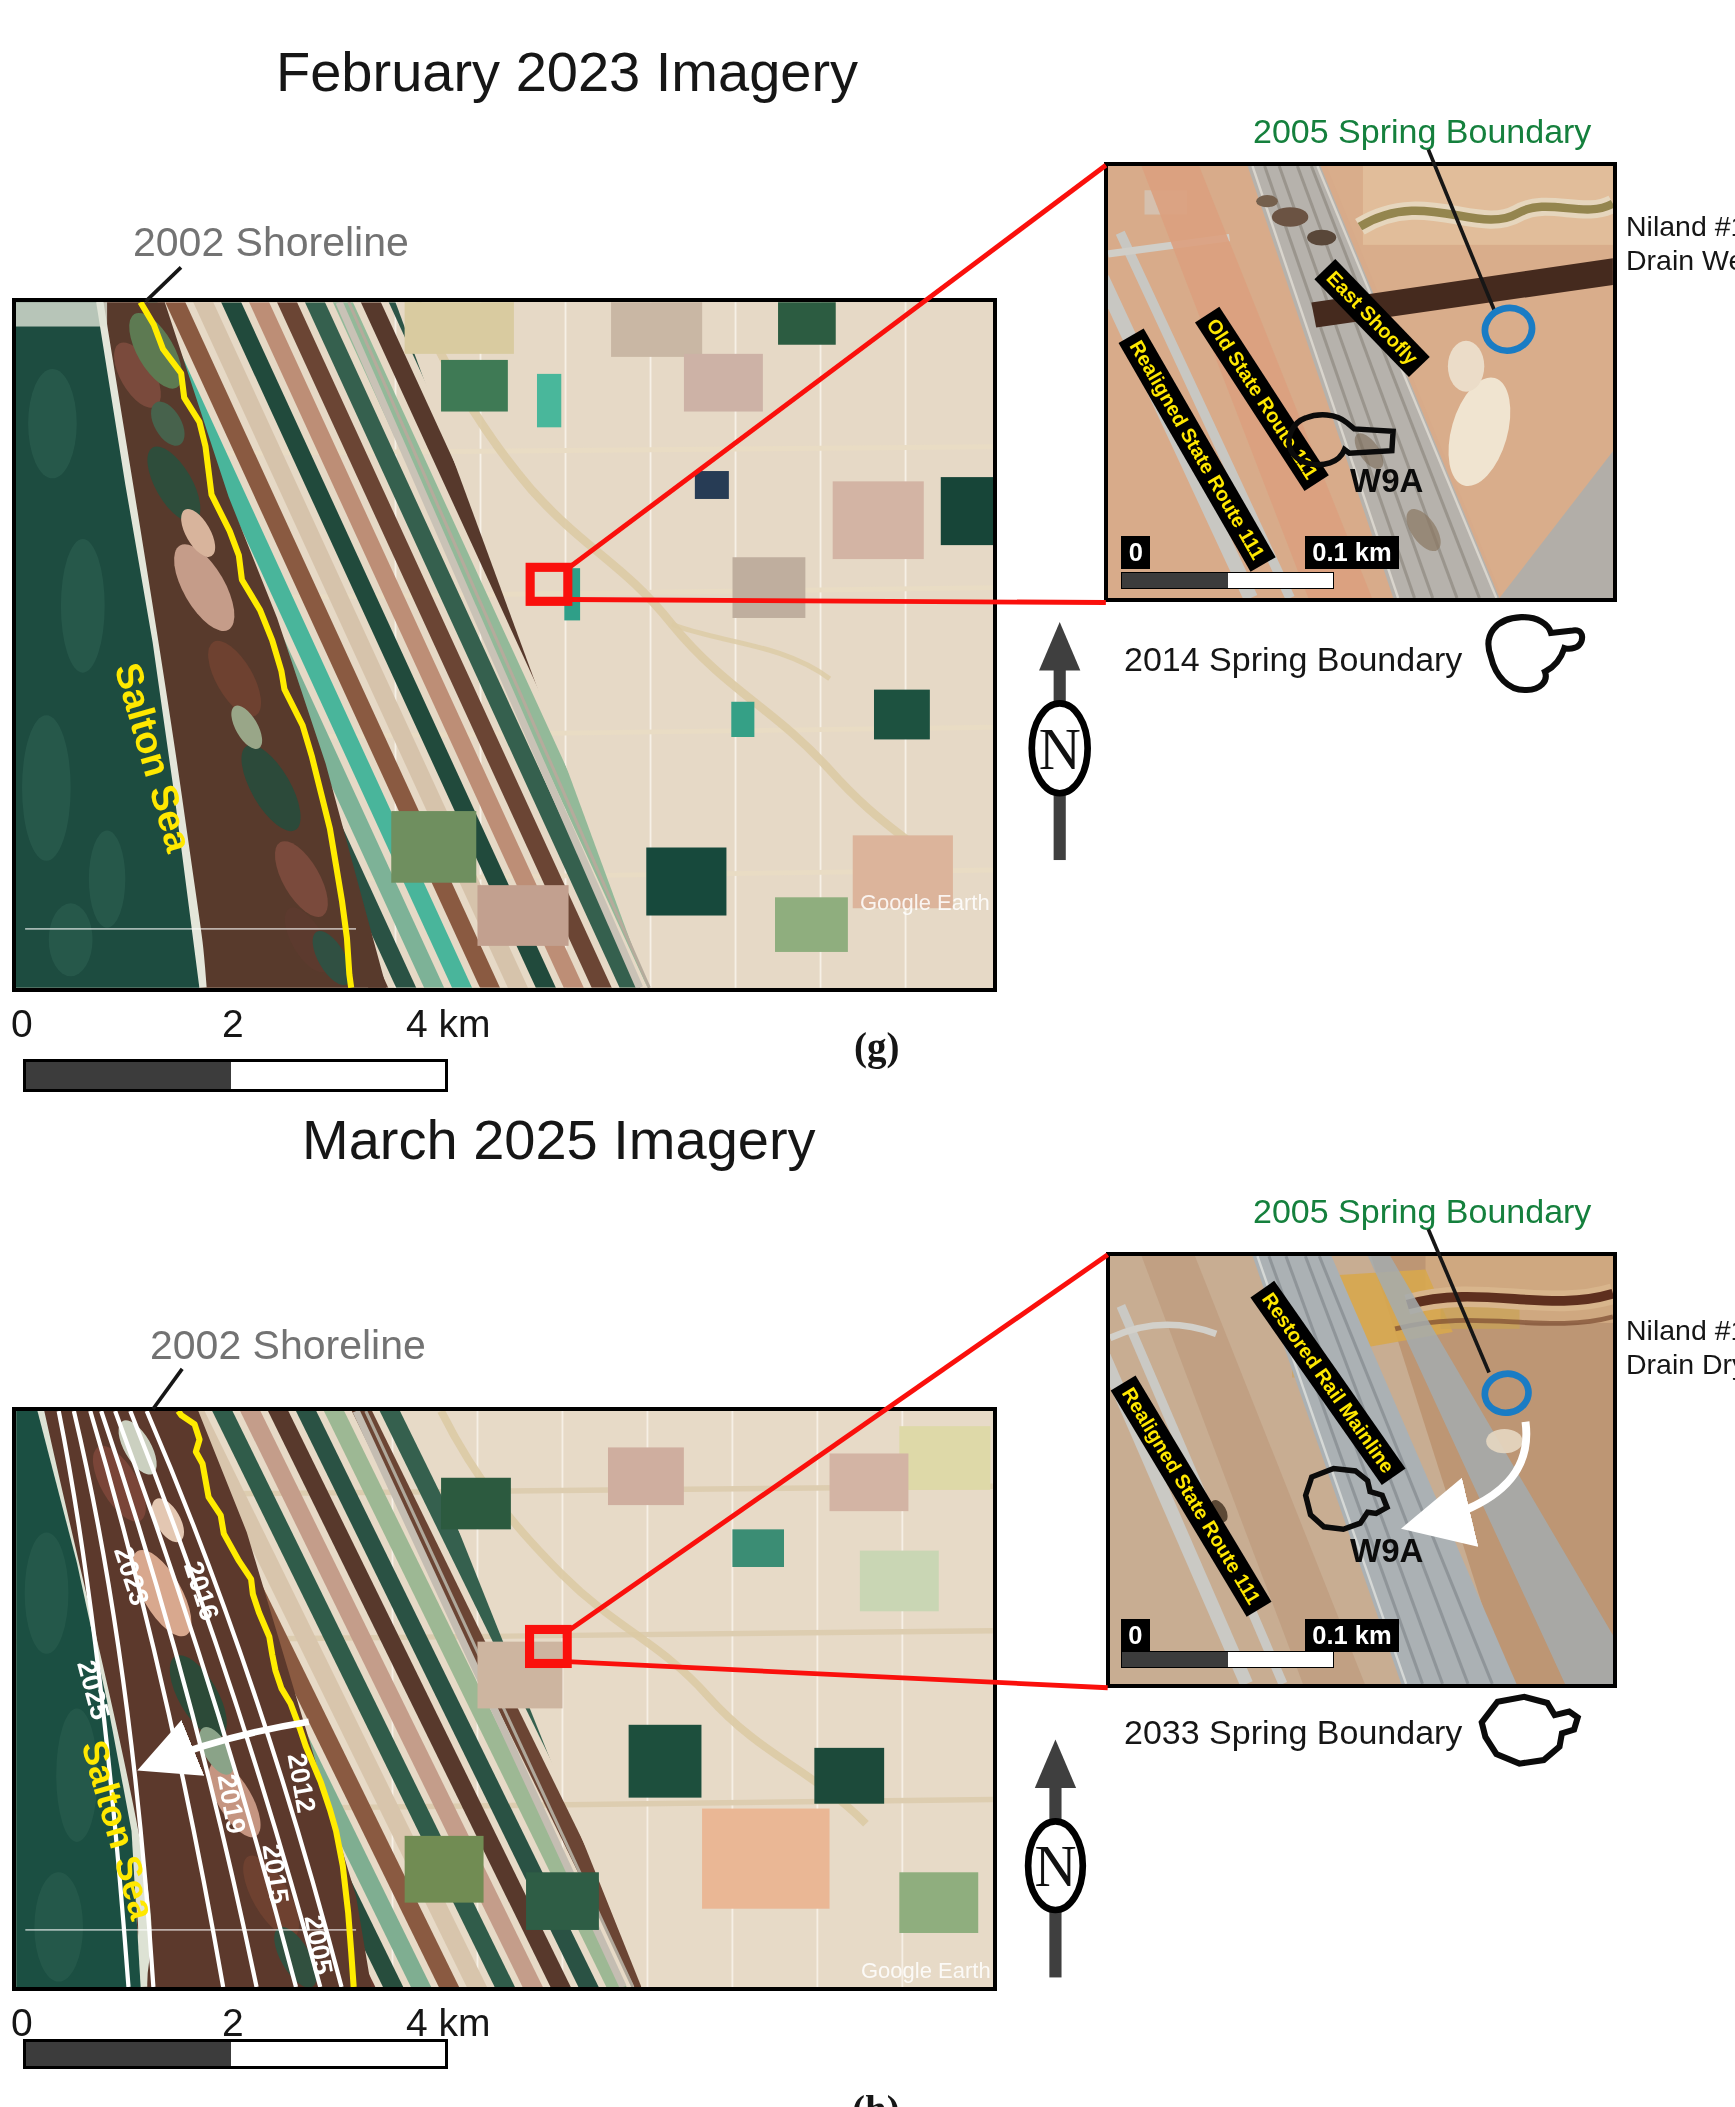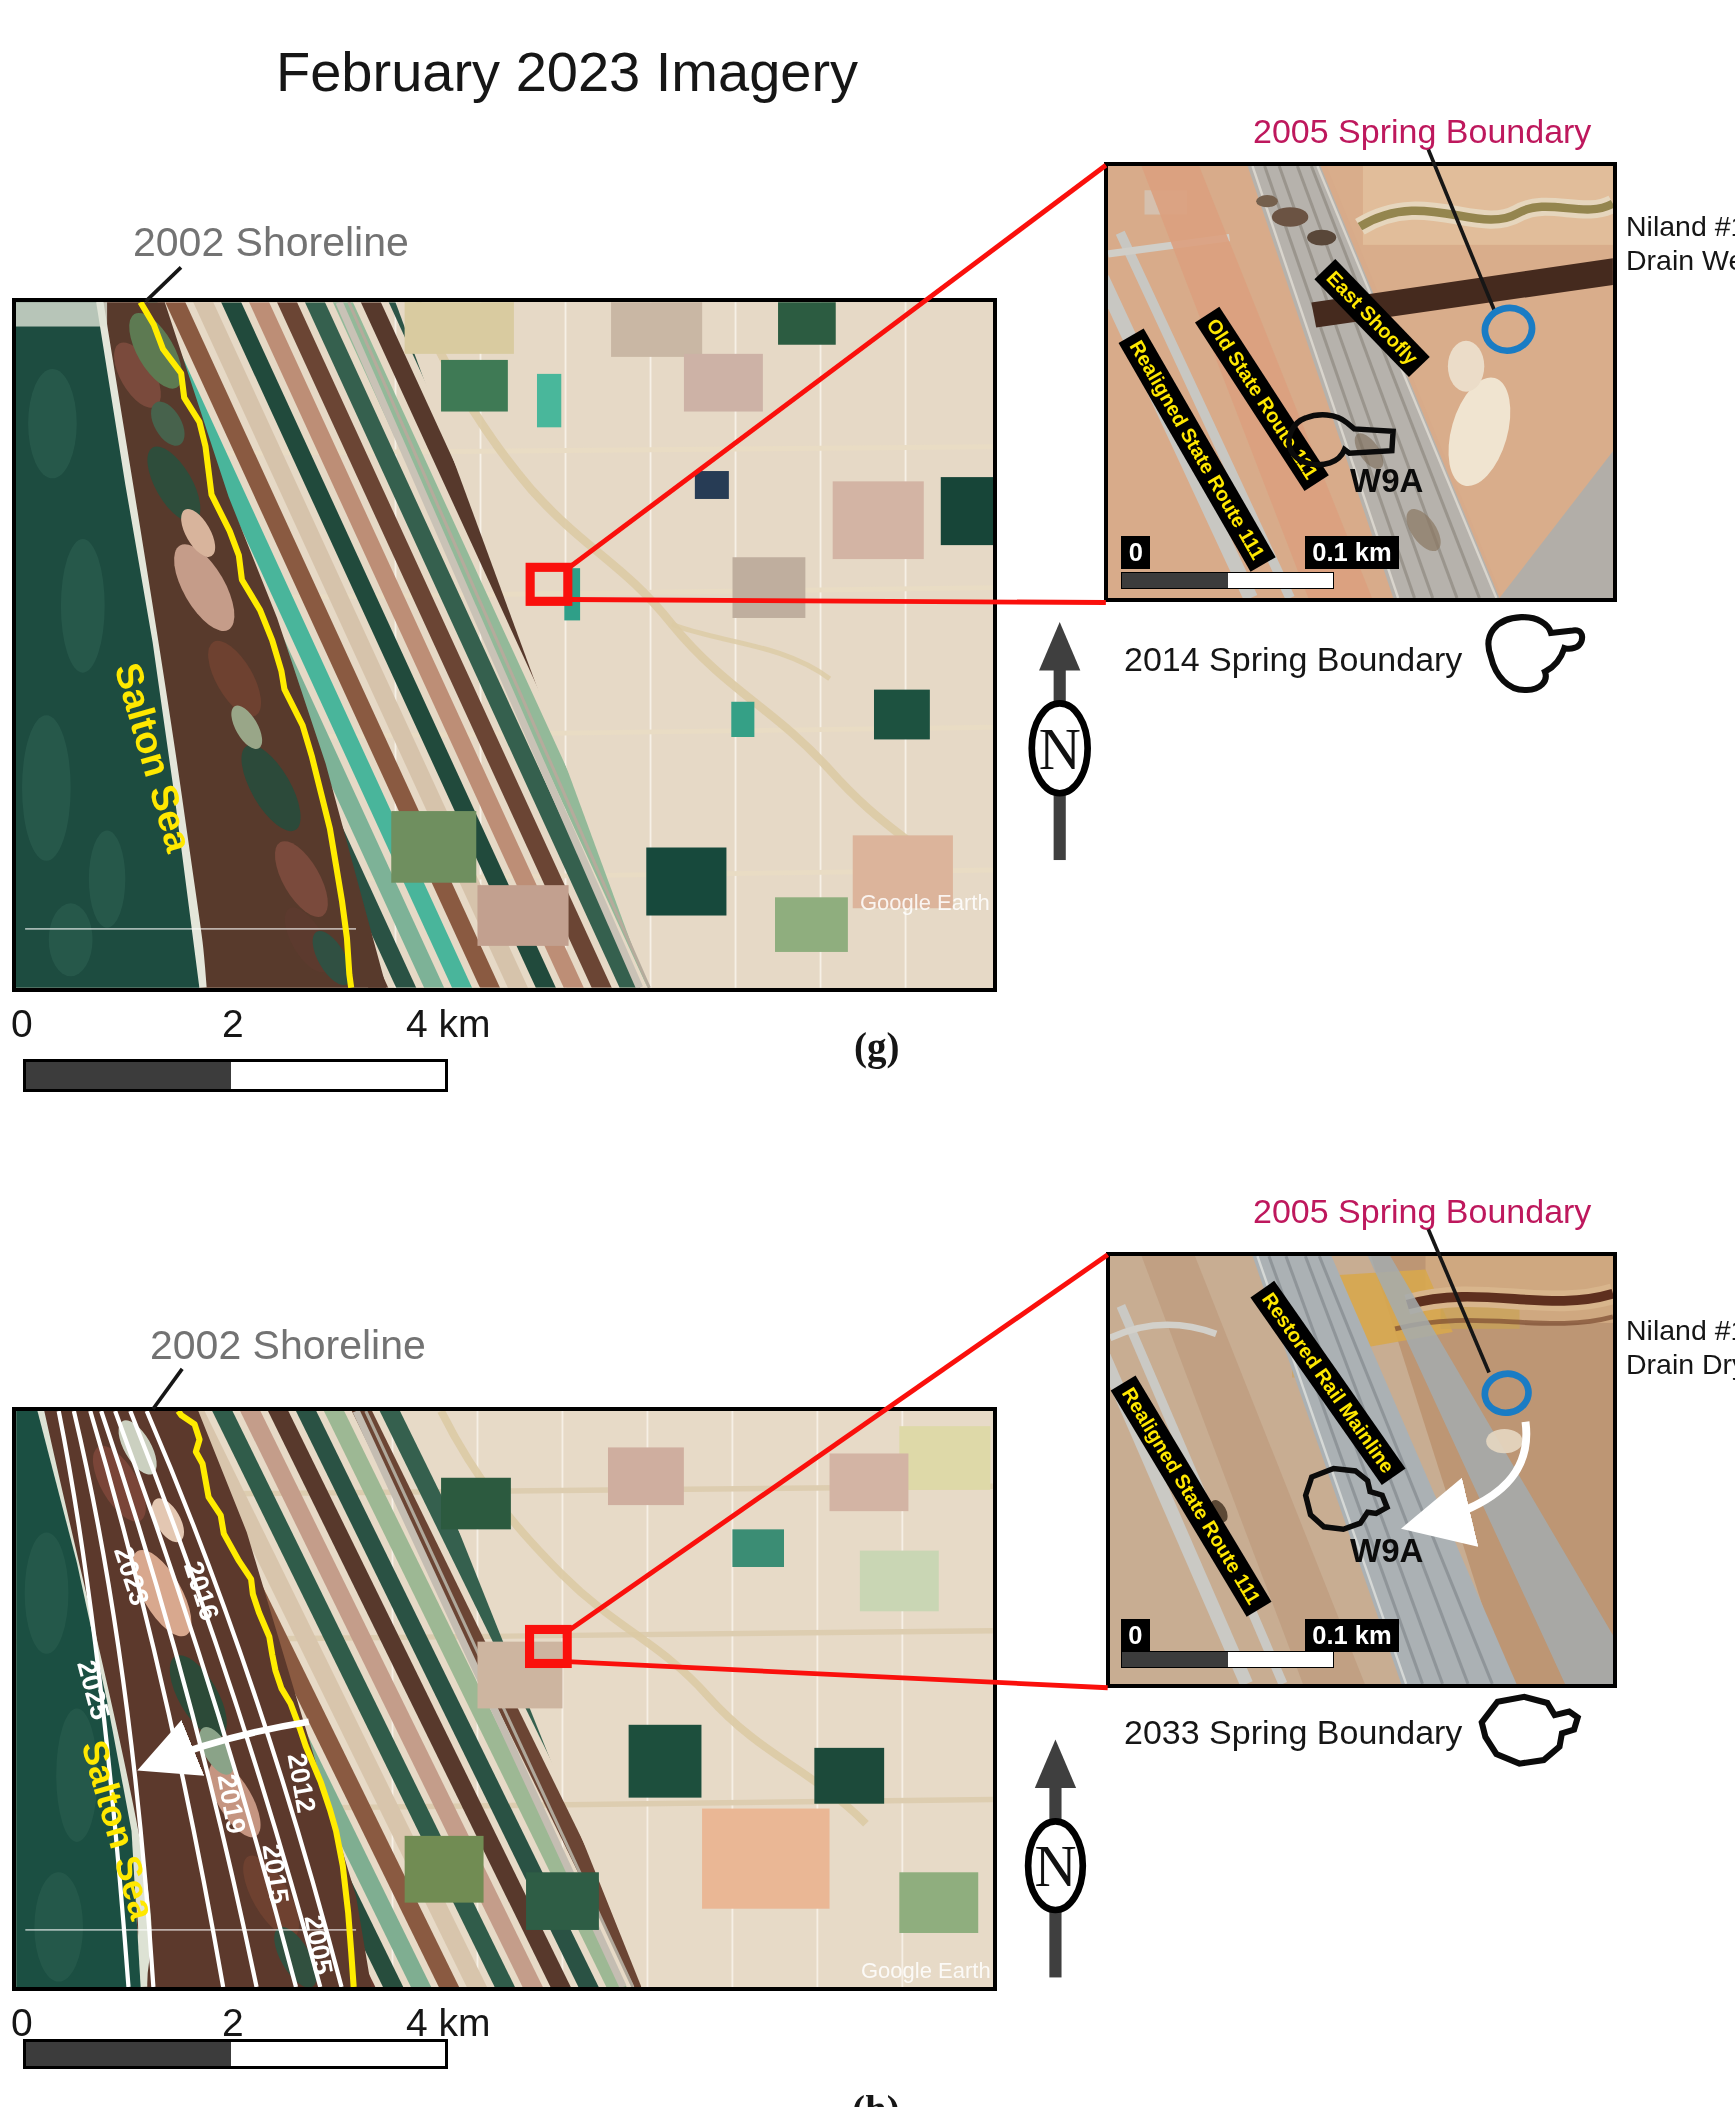--- a/index.html
+++ b/index.html
@@ -1,21 +1,21 @@
 <!DOCTYPE html>
 <html style="font-size:9.7px"><head>
 <meta charset="utf-8">
 <style>
   html,body{margin:0;padding:0;background:#fff;}
   #page{position:relative;width:1735px;height:2108px;background:#fff;overflow:hidden;
         font-family:"Liberation Sans",sans-serif;color:#111;margin-top:28px;}
   .abs{position:absolute;}
   .panel-title{font-size:56px;color:#161616;white-space:nowrap;letter-spacing:0px;}
   .ann{font-size:41px;color:#737373;white-space:nowrap;}
-  .inset-title{font-size:34px;color:#be185d;white-space:nowrap;}
+  .inset-title{font-size:34px;color:#15803d;white-space:nowrap;}
   .niland{font-size:28.5px;line-height:1.18;color:#161616;white-space:nowrap;}
   .legend-text{font-size:34px;color:#161616;white-space:nowrap;}
   .tick{font-size:39px;color:#161616;white-space:nowrap;}
   .tag{font-family:"Liberation Serif",serif;font-weight:bold;font-size:39px;color:#161616;}
   .map{position:absolute;border:4.9px solid #000;box-sizing:content-box;overflow:hidden;background:#e6d9c6;}
   .inset{position:absolute;border:4.9px solid #000;box-sizing:content-box;overflow:hidden;background:#d8ab8a;}
   .map svg,.inset svg{position:absolute;left:0;top:0;}
   .sea-label{position:absolute;font-weight:bold;color:#ffe800;white-space:nowrap;transform-origin:center;}
   .road-label{position:absolute;background:#000;color:#ffe800;font-weight:bold;font-size:20px;
               padding:3px 7.3px;white-space:nowrap;transform-origin:center;}
@@ -186,20 +186,21 @@
     <div class="minibar" style="left:13.4px;top:406px;width:213px;">
         <div class="half"></div>
       </div>
   </div>
   <div class="abs niland" style="left:1626px;top:182px;">
     <div>Niland #1</div>
     <div>Drain Wet</div>
   </div>
   <div class="abs legend-text" style="left:1124px;top:612px;">2014 Spring Boundary</div>
 
+  <div class="abs panel-title" style="left:302px;top:1079px;">March 2025 Imagery</div>
   <div class="abs ann" style="left:150px;top:1294px;">2002 Shoreline</div>
 
   <div class="map" style="left:12px;top:1379px;width:977px;height:576px;background:#e7dac7;">
     <svg width="977" height="576" viewBox="0 0 1609 949">
       <rect x="0" y="0" width="1609" height="949" fill="#e7dac7"></rect>
       <g stroke="#f6efe5" stroke-width="3">
         <line x1="620" y1="0" x2="620" y2="949"></line>
           <line x1="760" y1="0" x2="760" y2="949"></line>
         <line x1="900" y1="0" x2="900" y2="949"></line>
           <line x1="1040" y1="0" x2="1040" y2="949"></line>

